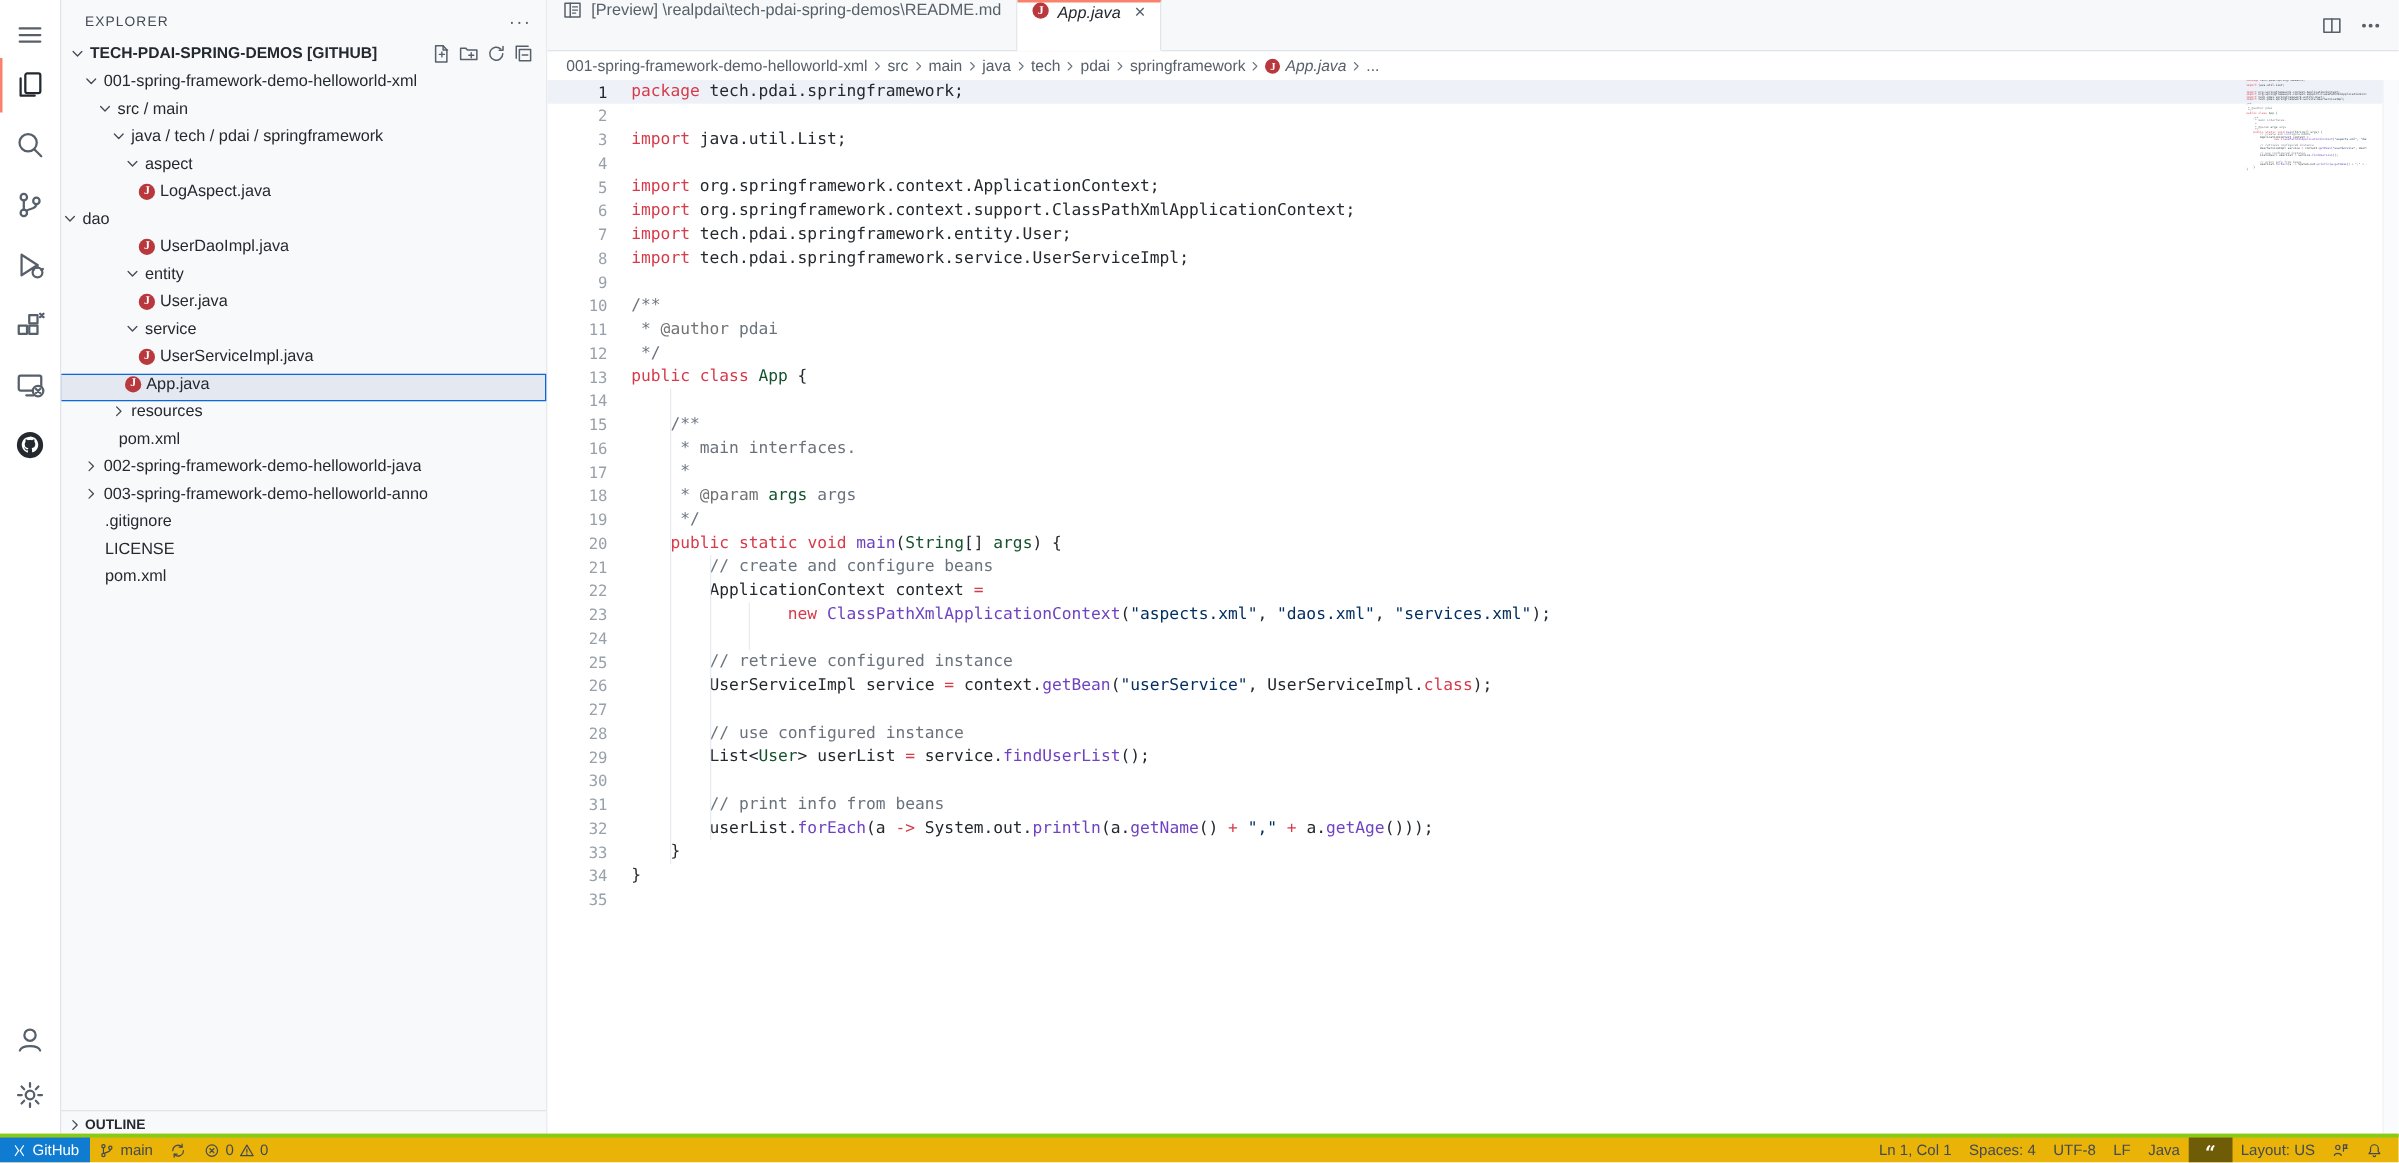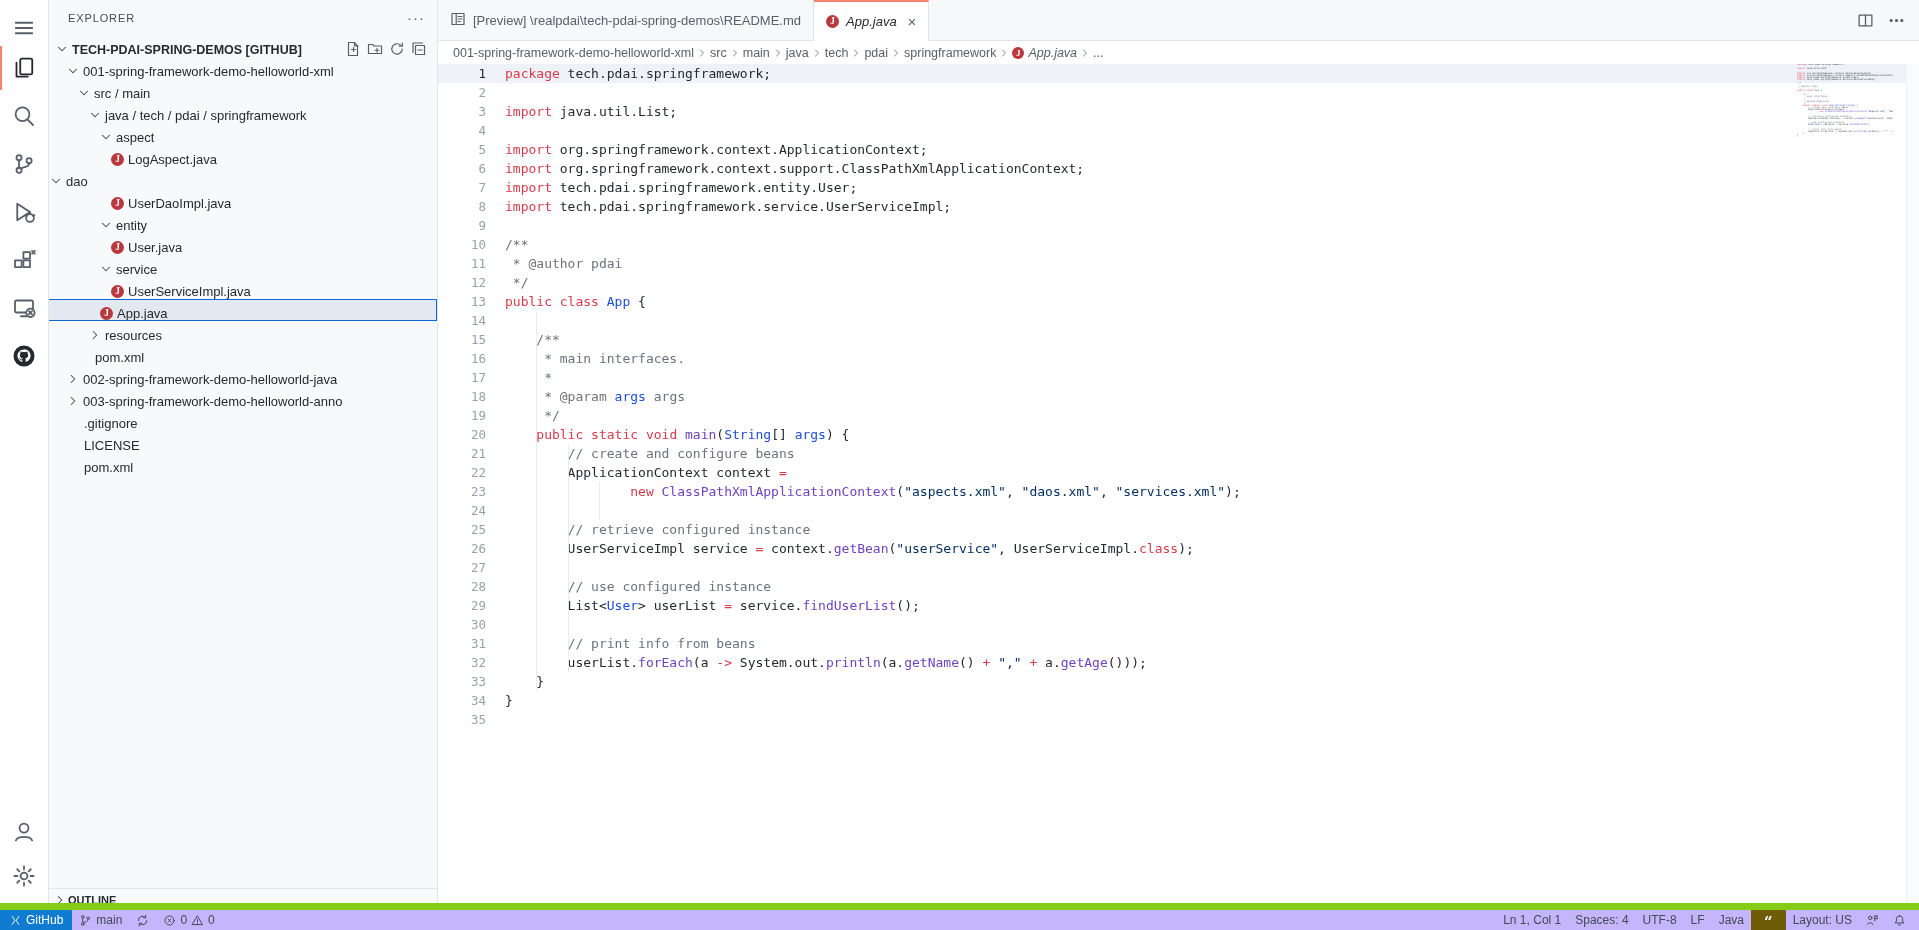--- a/index.html
+++ b/index.html
@@ -13,39 +13,39 @@
   .ab-item{position:absolute;left:0;width:47px;height:44px;display:flex;align-items:center;justify-content:center;color:#57606a;cursor:pointer;}
   .ab-item.active{color:#24292f;box-shadow:inset 2px 0 0 #f9826c;}
   .ab-item svg{width:24px;height:24px;}
 
   
   #sidebar{position:absolute;left:48px;top:0;width:389px;height:910px;background:#f8f9fb;border-right:1px solid #e1e4e8;}
   #sb-header{height:35px;display:flex;align-items:center;padding:0 12px 0 20px;}
   #sb-title{font-size:11px;letter-spacing:.08em;color:#424a53;}
   #sb-more{margin-left:auto;color:#57606a;font-size:15px;letter-spacing:1px;cursor:pointer;line-height:10px;}
   #tree{position:absolute;top:35px;left:0;right:0;}
-  .trow{height:22px;display:flex;align-items:flex-end;font-size:13px;white-space:nowrap;cursor:pointer;color:#24292f;box-sizing:border-box;}
+  .trow{height:22px;display:flex;align-items:flex-start;font-size:13px;white-space:nowrap;cursor:pointer;color:#24292f;box-sizing:border-box;}
   .trow .chev{width:16px;height:16px;color:#424a53;flex:none;display:flex;align-items:center;justify-content:center;}
   .trow .chev svg{width:14px;height:14px;}
   .trow .flabel{overflow:hidden;text-overflow:ellipsis;padding-left:2px;}
   .trow.root .flabel{font-weight:700;font-size:12.5px;}
   .trow.selected{background:#e4e8f0;outline:1px solid #0969da;outline-offset:-1px;}
   .ficon{width:17px;height:16px;display:flex;align-items:center;justify-content:center;flex:none;}
   .jbadge{width:13px;height:13px;border-radius:50%;background:#b8383d;color:#fff;font-weight:700;font-size:9.5px;display:flex;align-items:center;justify-content:center;font-family:"Liberation Serif",serif;}
   .root-actions{margin-left:auto;display:flex;gap:6px;padding-right:10px;color:#57606a;}
   .root-actions .icon svg{width:16px;height:16px;}
   #sb-panels{position:absolute;bottom:0;left:0;right:0;}
   .sb-panel{height:21px;border-top:1px solid #e1e4e8;display:flex;align-items:center;font-size:11px;font-weight:700;color:#24292f;padding-left:4px;cursor:pointer;background:#f8f9fb;}
   .sb-panel .chev{width:16px;height:16px;color:#424a53;display:flex;align-items:center;justify-content:center;}
   .sb-panel .chev svg{width:14px;height:14px;}
 
   
   #main{position:absolute;left:438px;top:0;right:0;height:910px;background:#fff;}
   #tabbar{height:40px;background:#f6f8fa;border-bottom:1px solid #e1e4e8;display:flex;align-items:stretch;position:relative;}
-  .tab{display:flex;align-items:center;padding:0 12px;font-size:13px;color:#586069;border-right:1px solid #e1e4e8;gap:7px;cursor:pointer;box-sizing:border-box;}
+  .tab{display:flex;padding:0 12px;font-size:13px;color:#586069;border-right:1px solid #e1e4e8;gap:7px;cursor:pointer;box-sizing:border-box;}
   .tab .ticon svg{width:16px;height:16px;}
   .tab.active{background:#fff;color:#24292f;border-top:2px solid #f9826c;border-bottom:1px solid #fff;margin-bottom:-1px;}
   .tab .close{font-size:15px;color:#57606a;margin-left:4px;line-height:1;cursor:pointer;}
   .tab.italic .tlabel{font-style:italic;}
   #editor-actions{position:absolute;right:14px;top:0;height:40px;display:flex;align-items:center;gap:14px;color:#57606a;}
   #editor-actions svg{width:17px;height:17px;}
   #breadcrumbs{height:23px;display:flex;align-items:center;padding-left:15px;font-size:12.5px;color:#57606a;background:#fff;white-space:nowrap;}
   .bc-sep{margin:0 2px;color:#6e7781;display:flex;}
   .bc-sep svg{width:12px;height:12px;}
   .bc-item{cursor:pointer;}
@@ -53,29 +53,29 @@
 
   
   #editor{position:absolute;top:64px;left:0;right:0;bottom:0;font-family:"DejaVu Sans Mono",monospace;font-size:13px;line-height:19px;}
   #code{position:relative;}
   .cline{display:flex;height:19px;white-space:pre;}
   .cline .num{width:48px;text-align:right;color:#98a1aa;flex:none;font-size:12.5px;user-select:none;}
   .cline .ctxt{flex:1;padding-left:19px;}
   .cline.active{background:#eef2f8;}
   .cline.active .num{color:#24292f;}
   .tok-k{color:#d73a49;} .tok-s{color:#032f62;} .tok-c{color:#6a737d;}
-  .tok-f{color:#6f42c1;} .tok-o{color:#1d4ed8;} .tok-t{color:#24292e;} .tok-d{color:#737373;}
+  .tok-f{color:#6f42c1;} .tok-o{color:#14532d;} .tok-t{color:#24292e;} .tok-d{color:#737373;}
   .iguide{position:absolute;width:1px;background:#e8ebef;}
   
   #minimap{position:absolute;top:0;right:26px;width:96px;height:90px;overflow:hidden;opacity:.9;}
   #minimap pre{margin:0;font-family:"DejaVu Sans Mono",monospace;font-size:2.3px;line-height:2.15px;white-space:pre;}
   #vscroll{position:absolute;top:0;right:0;width:12px;bottom:0;background:#fafbfc;border-left:1px solid #f0f2f4;}
 
   
-  #statusbar{position:absolute;left:0;right:0;bottom:0;height:20px;background:#c4b5fd;border-top:7px solid #84cc16;
+  #statusbar{position:absolute;left:0;right:0;bottom:0;height:20px;background:#eab308;border-top:3px solid #84cc16;
              display:flex;align-items:center;font-size:12px;color:#424a53;z-index:6;}
   .sb-item{display:flex;align-items:center;gap:4px;padding:0 7px;height:100%;cursor:pointer;white-space:nowrap;}
   .sb-item svg{width:13px;height:13px;}
   .sb-badge-blue{background:#0f7bd1;color:#fff;padding:0 9px;}
   .sb-badge-olive{background:#6e5c07;color:#fff;padding:0 13px;}
   .quote-glyph{font-family:"DejaVu Serif",serif;font-weight:700;font-size:15px;line-height:1;transform:translateY(2px);}
   #sb-right{margin-left:auto;display:flex;align-items:center;height:100%;padding-right:6px;}
 </style>
 </head>
 <body>

